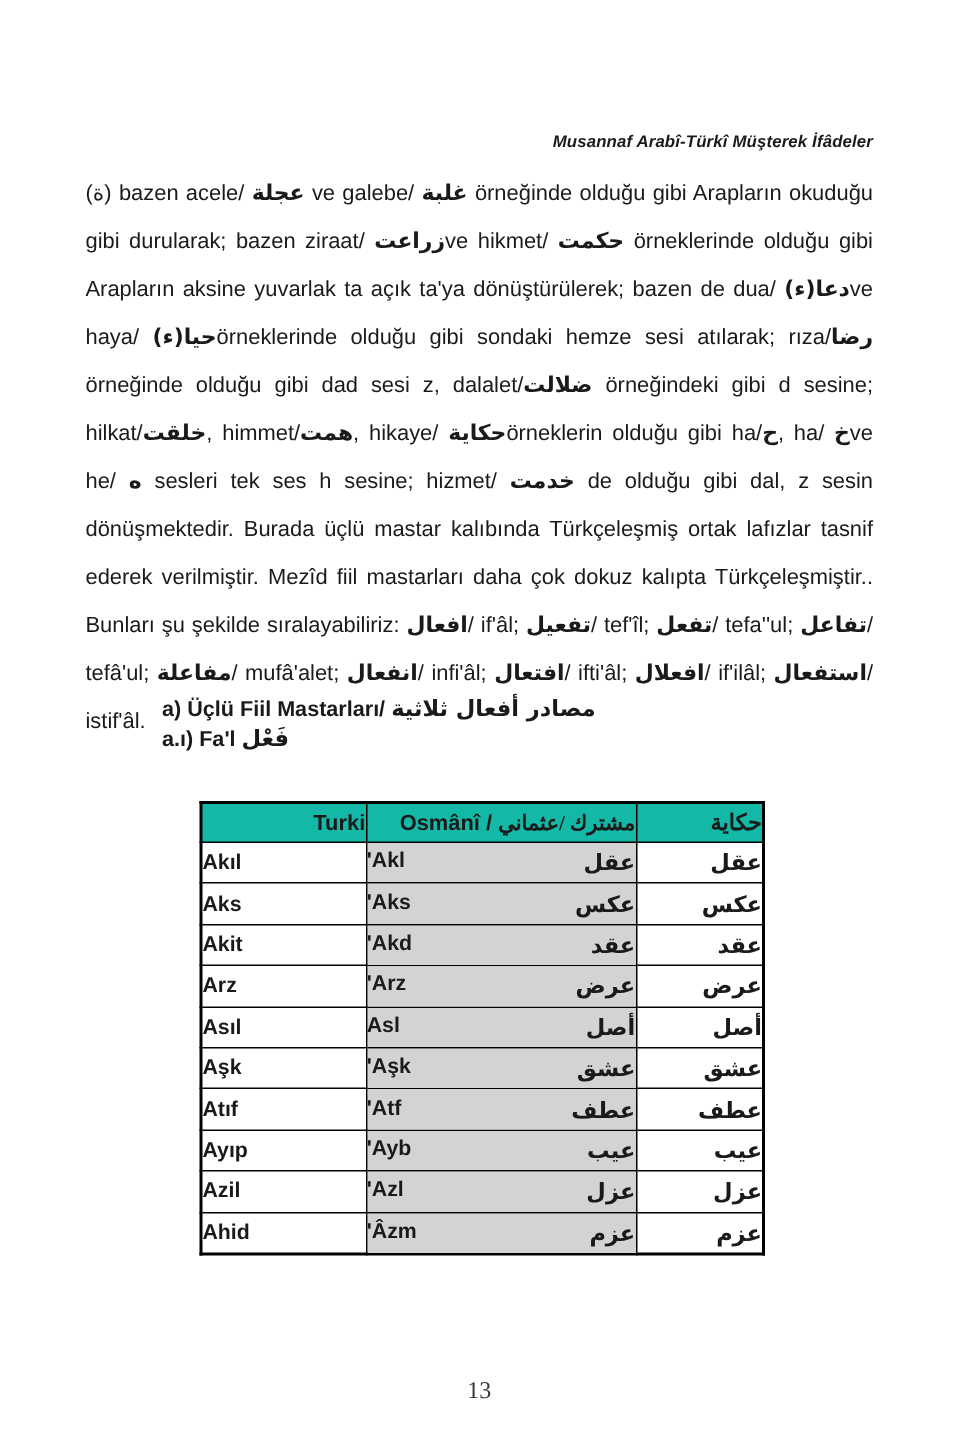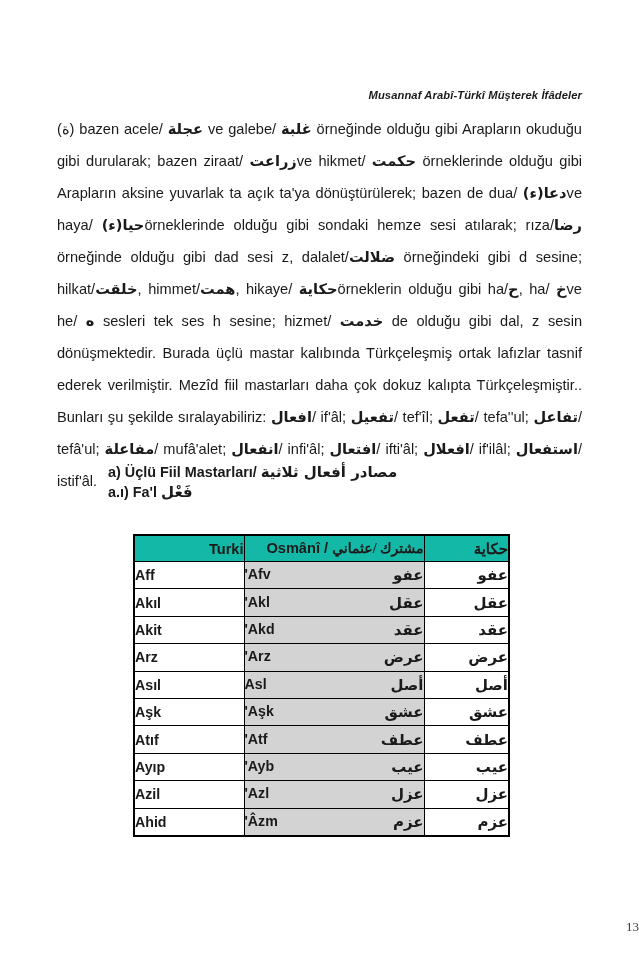--- a/index.html
+++ b/index.html
@@ -154,22 +154,22 @@
     unicode-bidi: isolate;
     font-size: 15px;
   }
 
   
   .folio {
     position: absolute;
     top: 872px;
     left: 0;
     width: 639px;
-    text-align: right;
-    font-size: 13px;
+    text-align: center;
+    font-size: 16px;
     font-family: "Liberation Serif", serif;
     color: #3a3a3a;
   }
 </style>
 </head>
 <body>
 
 <div class="page">
 
   <div class="running-head">Musannaf Arabî-Türkî Müşterek İfâdeler</div>
@@ -199,36 +199,36 @@
           <th class="h-osmani">
             <span>Osmânî / </span><span class="ar-h">مشترك /عثماني</span>
           </th>
           <th class="h-arabi">
             <span class="ar-h">حكاية</span>
           </th>
         </tr>
       </thead>
       <tbody id="vocab-body">
           <tr>
-            <td class="cell-turki">Aff</td>
-            <td class="cell-osmani">
-              <span class="lat">'Afv</span>
-              <span class="ar-c">عفو</span>
-            </td>
-            <td class="cell-arabi"><span class="ar-c">عفو</span></td>
-          </tr>
-          <tr>
             <td class="cell-turki">Akıl</td>
             <td class="cell-osmani">
               <span class="lat">'Akl</span>
               <span class="ar-c">عقل</span>
             </td>
             <td class="cell-arabi"><span class="ar-c">عقل</span></td>
           </tr>
           <tr>
+            <td class="cell-turki">Aks</td>
+            <td class="cell-osmani">
+              <span class="lat">'Aks</span>
+              <span class="ar-c">عكس</span>
+            </td>
+            <td class="cell-arabi"><span class="ar-c">عكس</span></td>
+          </tr>
+          <tr>
             <td class="cell-turki">Akit</td>
             <td class="cell-osmani">
               <span class="lat">'Akd</span>
               <span class="ar-c">عقد</span>
             </td>
             <td class="cell-arabi"><span class="ar-c">عقد</span></td>
           </tr>
           <tr>
             <td class="cell-turki">Arz</td>
             <td class="cell-osmani">

